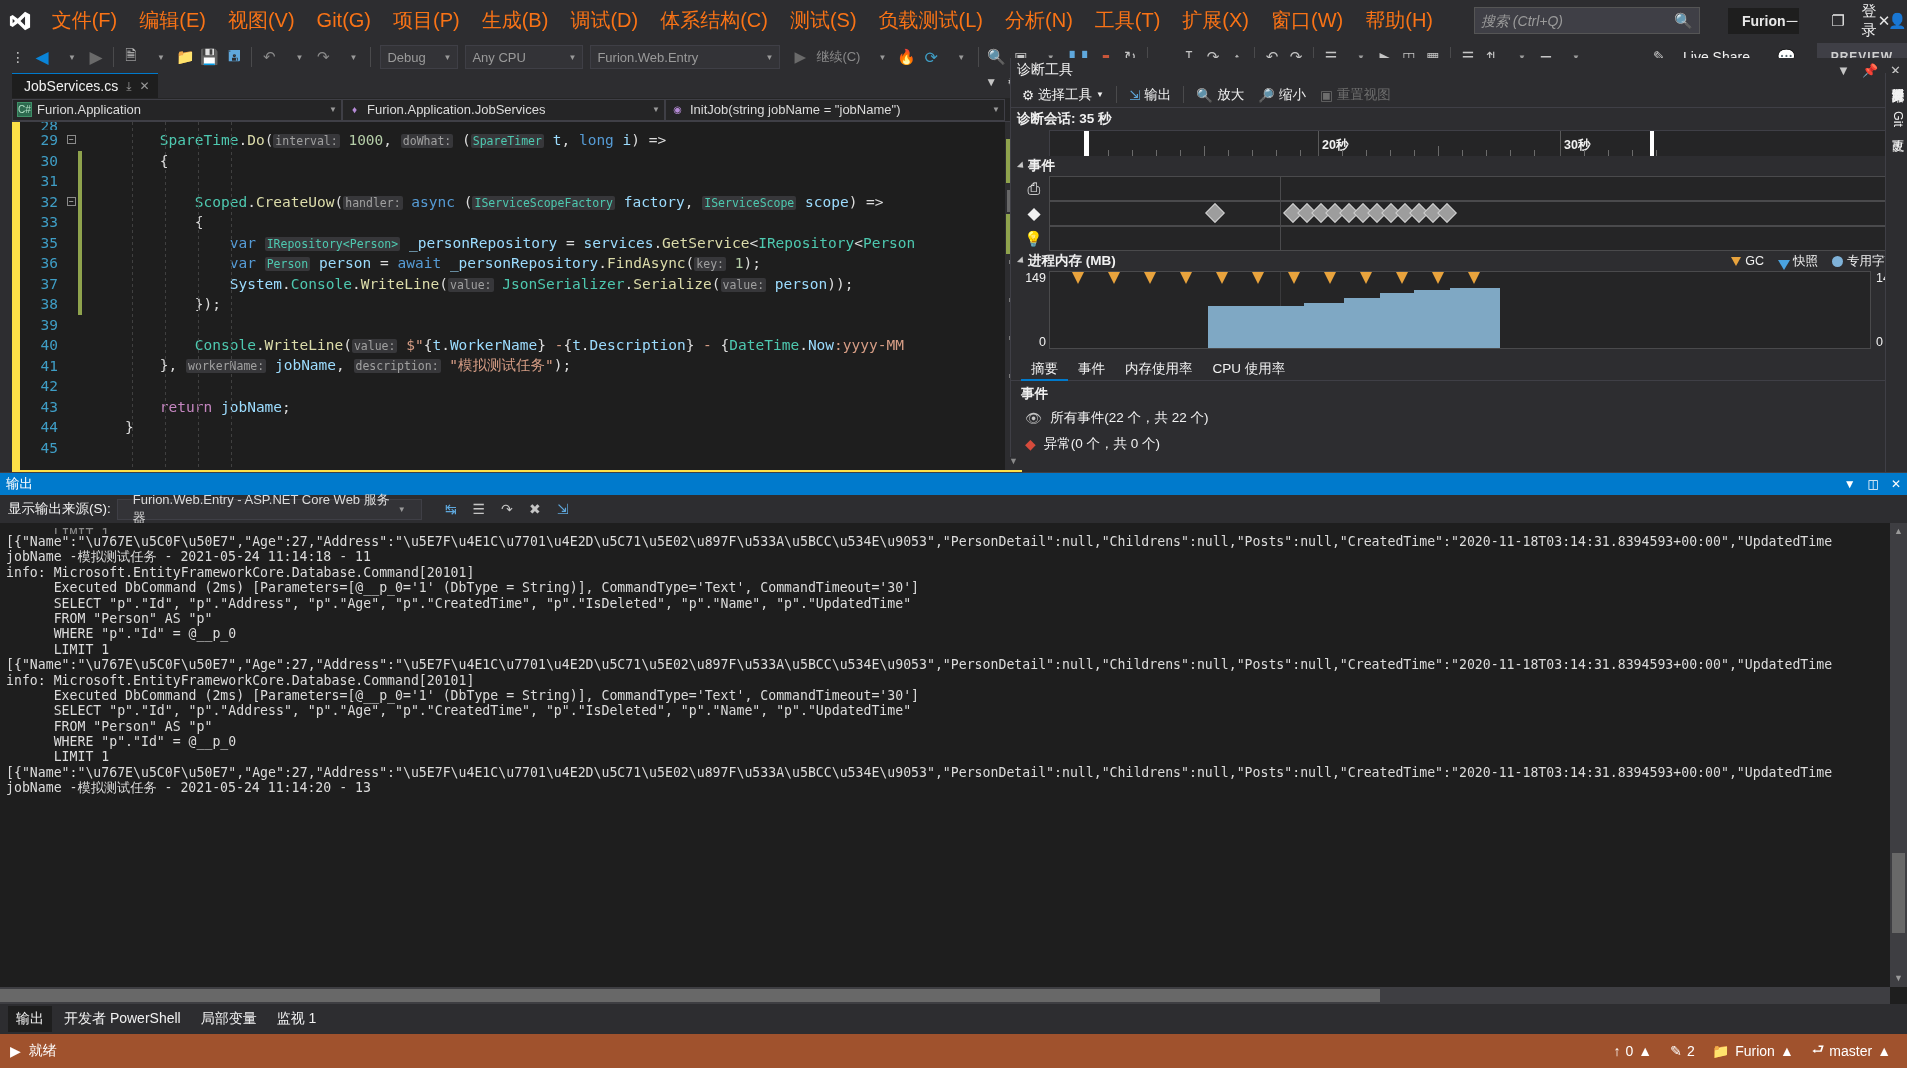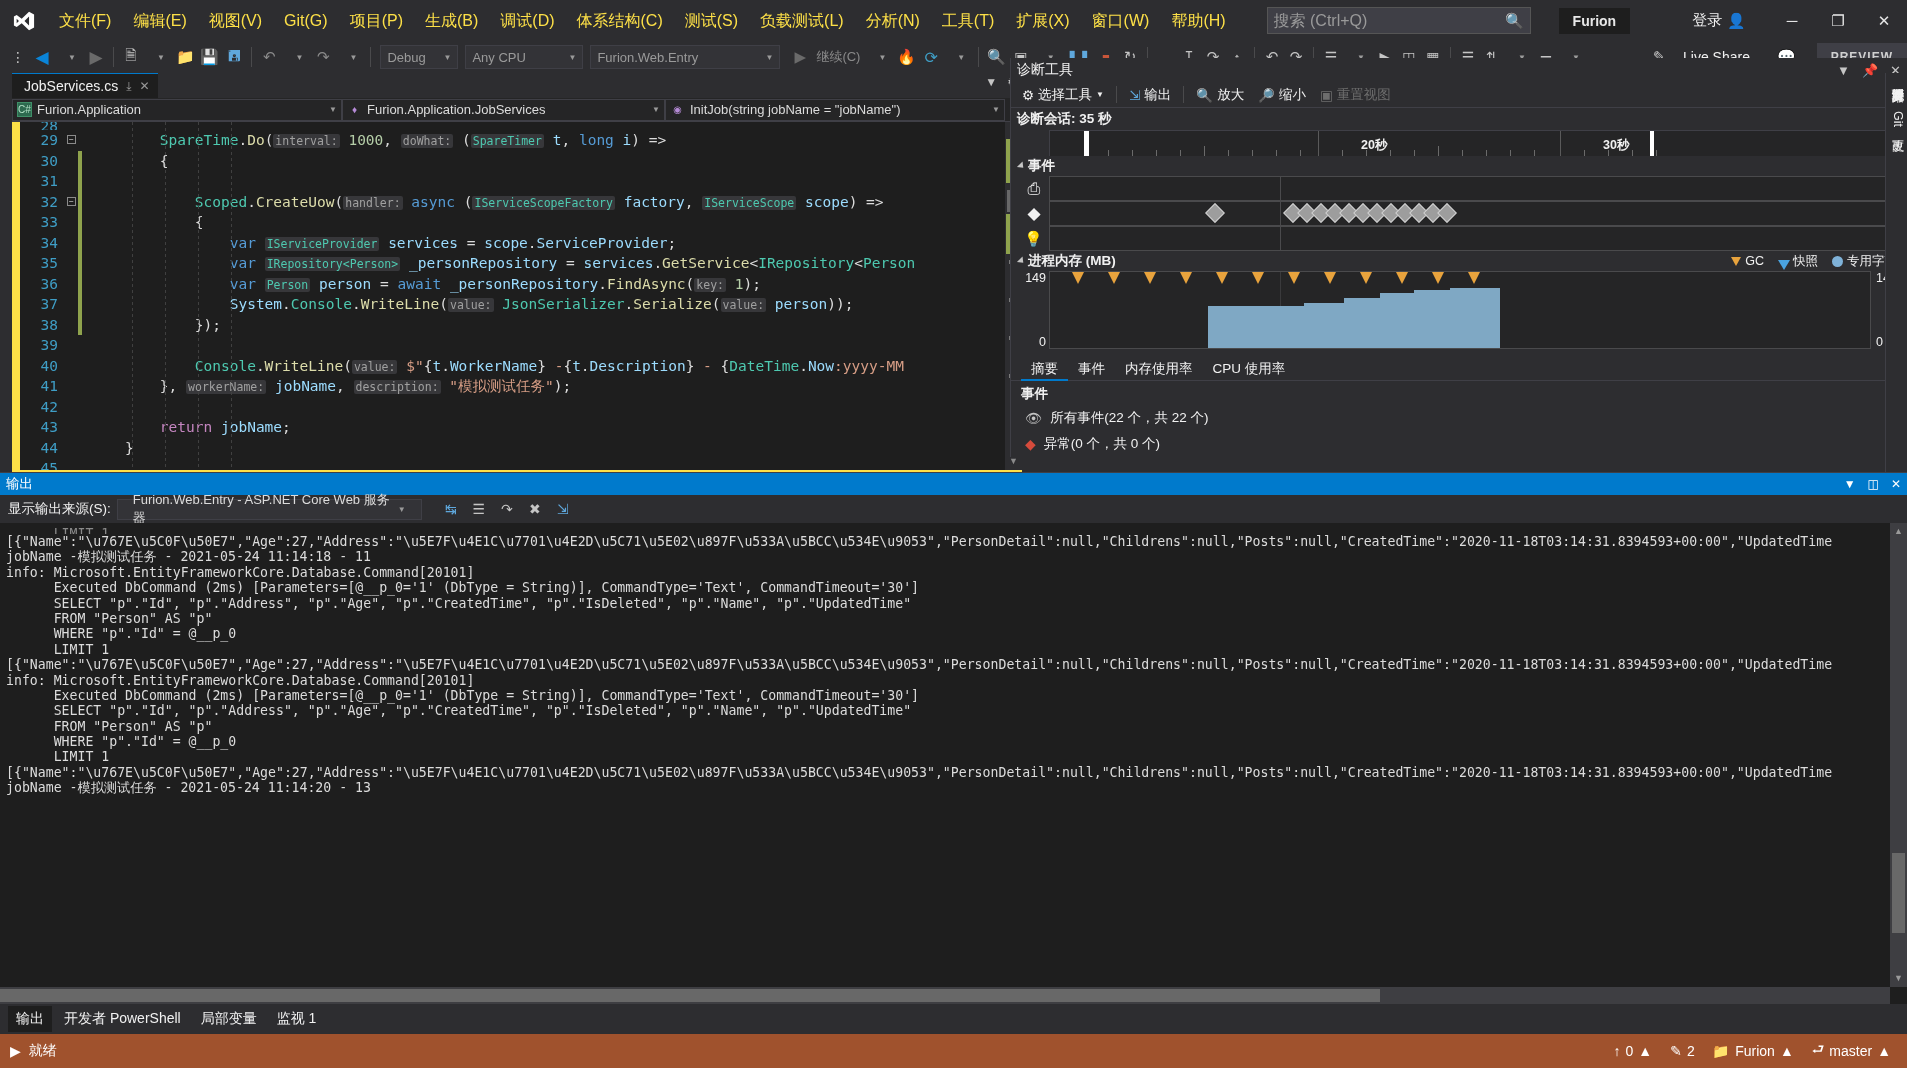--- a/index.html
+++ b/index.html
@@ -13,30 +13,30 @@
   #app { position: relative; width: 1907px; height: 1068px; background: #2d2d30; }
 
   
   .titlebar {
     position: absolute; top: 0; left: 0; width: 1907px; height: 41px;
     background: #2d2d30; display: flex; align-items: center;
   }
   .vs-logo { width: 48px; height: 41px; display: flex; align-items: center; justify-content: center; }
   .vs-logo svg { width: 22px; height: 22px; }
   .menu-item {
-    padding: 0 11px; height: 41px; line-height: 41px; font-size: 16px; color: #fde047;
+    padding: 0 11px; height: 41px; line-height: 41px; font-size: 20px; color: #f97316;
     white-space: nowrap; cursor: default;
   }
   .search-wrap {
     margin-left: 30px; width: 264px; height: 27px; background: #3f3f46;
     border: 1px solid #555; display: flex; align-items: center; padding: 0 6px;
   }
   .search-wrap input {
     flex: 1; background: transparent; border: none; outline: none;
-    color: #c8c8c8; font-size: 16px; font-family: "Liberation Sans", sans-serif;
+    color: #c8c8c8; font-size: 14px; font-family: "Liberation Sans", sans-serif; font-style: italic;
   }
   .search-wrap input::placeholder { color: #9a9a9a; }
   .search-icon { color: #c8c8c8; font-size: 15px; }
   .sol-chip {
     margin-left: 28px; background: #1e1e1e; color: #e8e8e8; font-size: 14px; font-weight: bold;
     padding: 5px 14px;
   }
   .signin { margin-left: 62px; font-size: 15px; color: #f1f1f1; display: flex; align-items: center; gap: 5px; }
   .wincontrols { position: absolute; right: 0; top: 0; height: 41px; display: flex; }
   .wincontrol { width: 46px; height: 41px; display: flex; align-items: center; justify-content: center; color: #e6e6e6; font-size: 15px; }
@@ -138,21 +138,21 @@
     color: #f1f1f1; font-size: 13.5px; border-bottom: 1px solid #3f3f46;
   }
   .dt-btn { display: flex; align-items: center; gap: 4px; padding: 2px 5px; }
   .dt-btn.disabled { color: #6d6d6d; }
   .dt-sep { width: 1px; height: 17px; background: #4a4a4c; margin: 0 3px; }
   .diag-session { height: 22px; display: flex; align-items: center; padding: 0 6px; font-size: 13.5px; font-weight: bold; color: #f1f1f1; }
 
   .timeline-ruler {
     position: relative; height: 26px; margin: 0 6px 0 38px; background: #252526; border: 1px solid #3f3f46; border-bottom: none;
   }
-  .ruler-label { position: absolute; bottom: 2px; font-size: 12.5px; color: #f1f1f1; font-weight: bold; margin-left: 39px; }
+  .ruler-label { position: absolute; bottom: 2px; font-size: 12.5px; color: #f1f1f1; font-weight: bold; }
   .ruler-tick { position: absolute; bottom: 0; width: 1px; height: 6px; background: #6a6a6a; }
   .ruler-major { position: absolute; top: 0; width: 1px; height: 100%; background: #5a5a5a; }
   .ruler-cursor { position: absolute; top: 0; width: 5px; height: 100%; background: #ffffff; }
 
   .diag-section-title { display: flex; align-items: center; gap: 4px; font-size: 13.5px; font-weight: bold; color: #f1f1f1; height: 20px; padding-left: 8px; }
   .tri { width: 0; height: 0; border-left: 5px solid #c5c5c5; border-top: 4px solid transparent; border-bottom: 4px solid transparent; transform: rotate(45deg); }
 
   .lane-row { display: flex; height: 25px; margin: 0 6px 0 8px; }
   .lane-ico { width: 30px; display: flex; align-items: center; justify-content: center; }
   .lane-track { flex: 1; border: 1px solid #4a4a4c; background: #252526; position: relative; }
@@ -433,26 +433,20 @@
           <div class="codetext"><span class="p">            </span><span class="t">Scoped</span><span class="p">.</span><span class="m">CreateUow</span><span class="p">(</span><span class="hint">handler:</span> <span class="k">async</span> <span class="p">(</span><span class="hint"><span class="ht">IServiceScopeFactory</span></span> <span class="v">factory</span><span class="p">, </span><span class="hint"><span class="ht">IServiceScope</span></span> <span class="v">scope</span><span class="p">) =&gt;</span></div>
         </div>
 
         <div class="code-row">
           <div class="lnum">33</div>
           <div class="glyph-col"></div>
           <div class="changebar mod"></div>
           <div class="codetext"><span class="p">            {</span></div>
         </div>
 
-        <div class="code-row">
-          <div class="lnum">34</div>
-          <div class="glyph-col"></div>
-          <div class="changebar mod"></div>
-          <div class="codetext"><span class="p">                </span><span class="k">var</span> <span class="hint"><span class="ht">IServiceProvider</span></span> <span class="v">services</span> <span class="p">= </span><span class="v">scope</span><span class="p">.</span><span class="v">ServiceProvider</span><span class="p">;</span></div>
-        </div>
 
         <div class="code-row">
           <div class="lnum">35</div>
           <div class="glyph-col"></div>
           <div class="changebar mod"></div>
           <div class="codetext"><span class="p">                </span><span class="k">var</span> <span class="hint"><span class="ht">IRepository&lt;Person&gt;</span></span> <span class="v">_personRepository</span> <span class="p">= </span><span class="v">services</span><span class="p">.</span><span class="m">GetService</span><span class="p">&lt;</span><span class="t">IRepository</span><span class="p">&lt;</span><span class="t">Person</span></div>
         </div>
 
         <div class="code-row">
           <div class="lnum">36</div>

